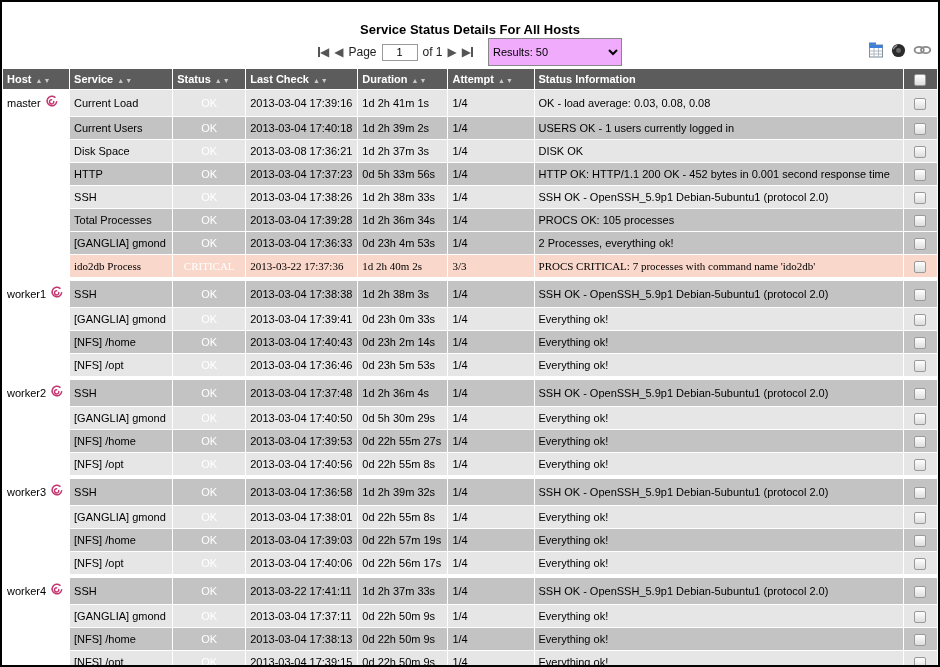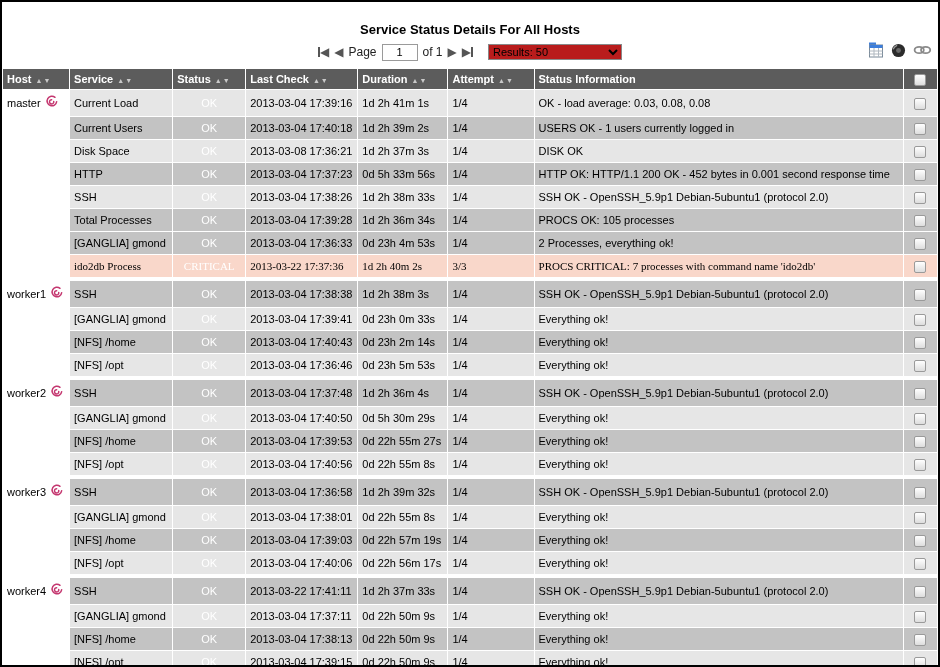--- a/index.html
+++ b/index.html
@@ -24,22 +24,22 @@
     display:inline-flex; align-items:center; cursor:pointer;
     color:#555; font-size:12px; line-height:1; user-select:none;
   }
   .nav-btn .bar { display:inline-block; width:2px; height:10px; background:#555; }
   .nav-btn .tri { font-size:12px; color:#555; }
   .page-input {
     width:36px; height:17px; text-align:center; font-size:11px;
     border:1px solid #9a9a9a; font-family:"Liberation Sans",sans-serif;
   }
   .results-select {
-    width:134px; height:16px; font-size:11px; margin-left:10px;
-    border:1px solid #888; background:#b91c1c;
+    width:134px; height:28px; font-size:11px; margin-left:10px;
+    border:1px solid #888; background:#f0abfc;
     font-family:"Liberation Sans",sans-serif;
   }
   .corner-icons {
     position:absolute; right:6px; top:3px;
     display:flex; align-items:center; gap:7px;
   }
   .corner-icons span { display:inline-flex; cursor:pointer; }
 
   table.status-table {
     border-collapse:separate; border-spacing:1px;

